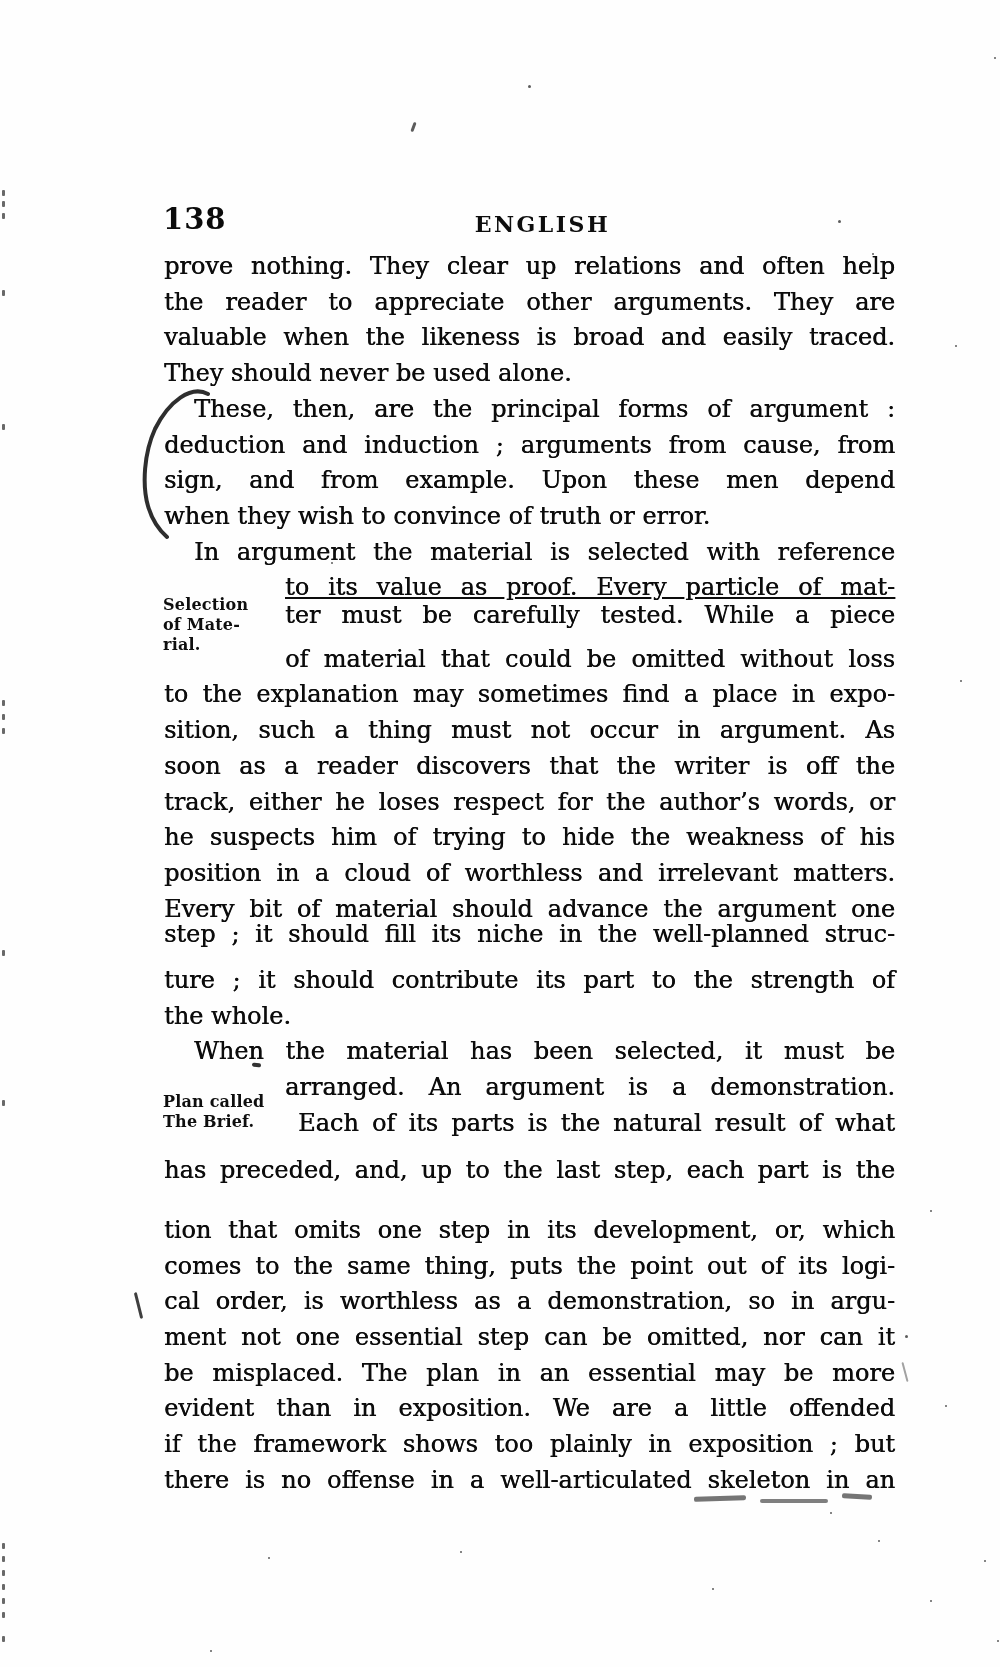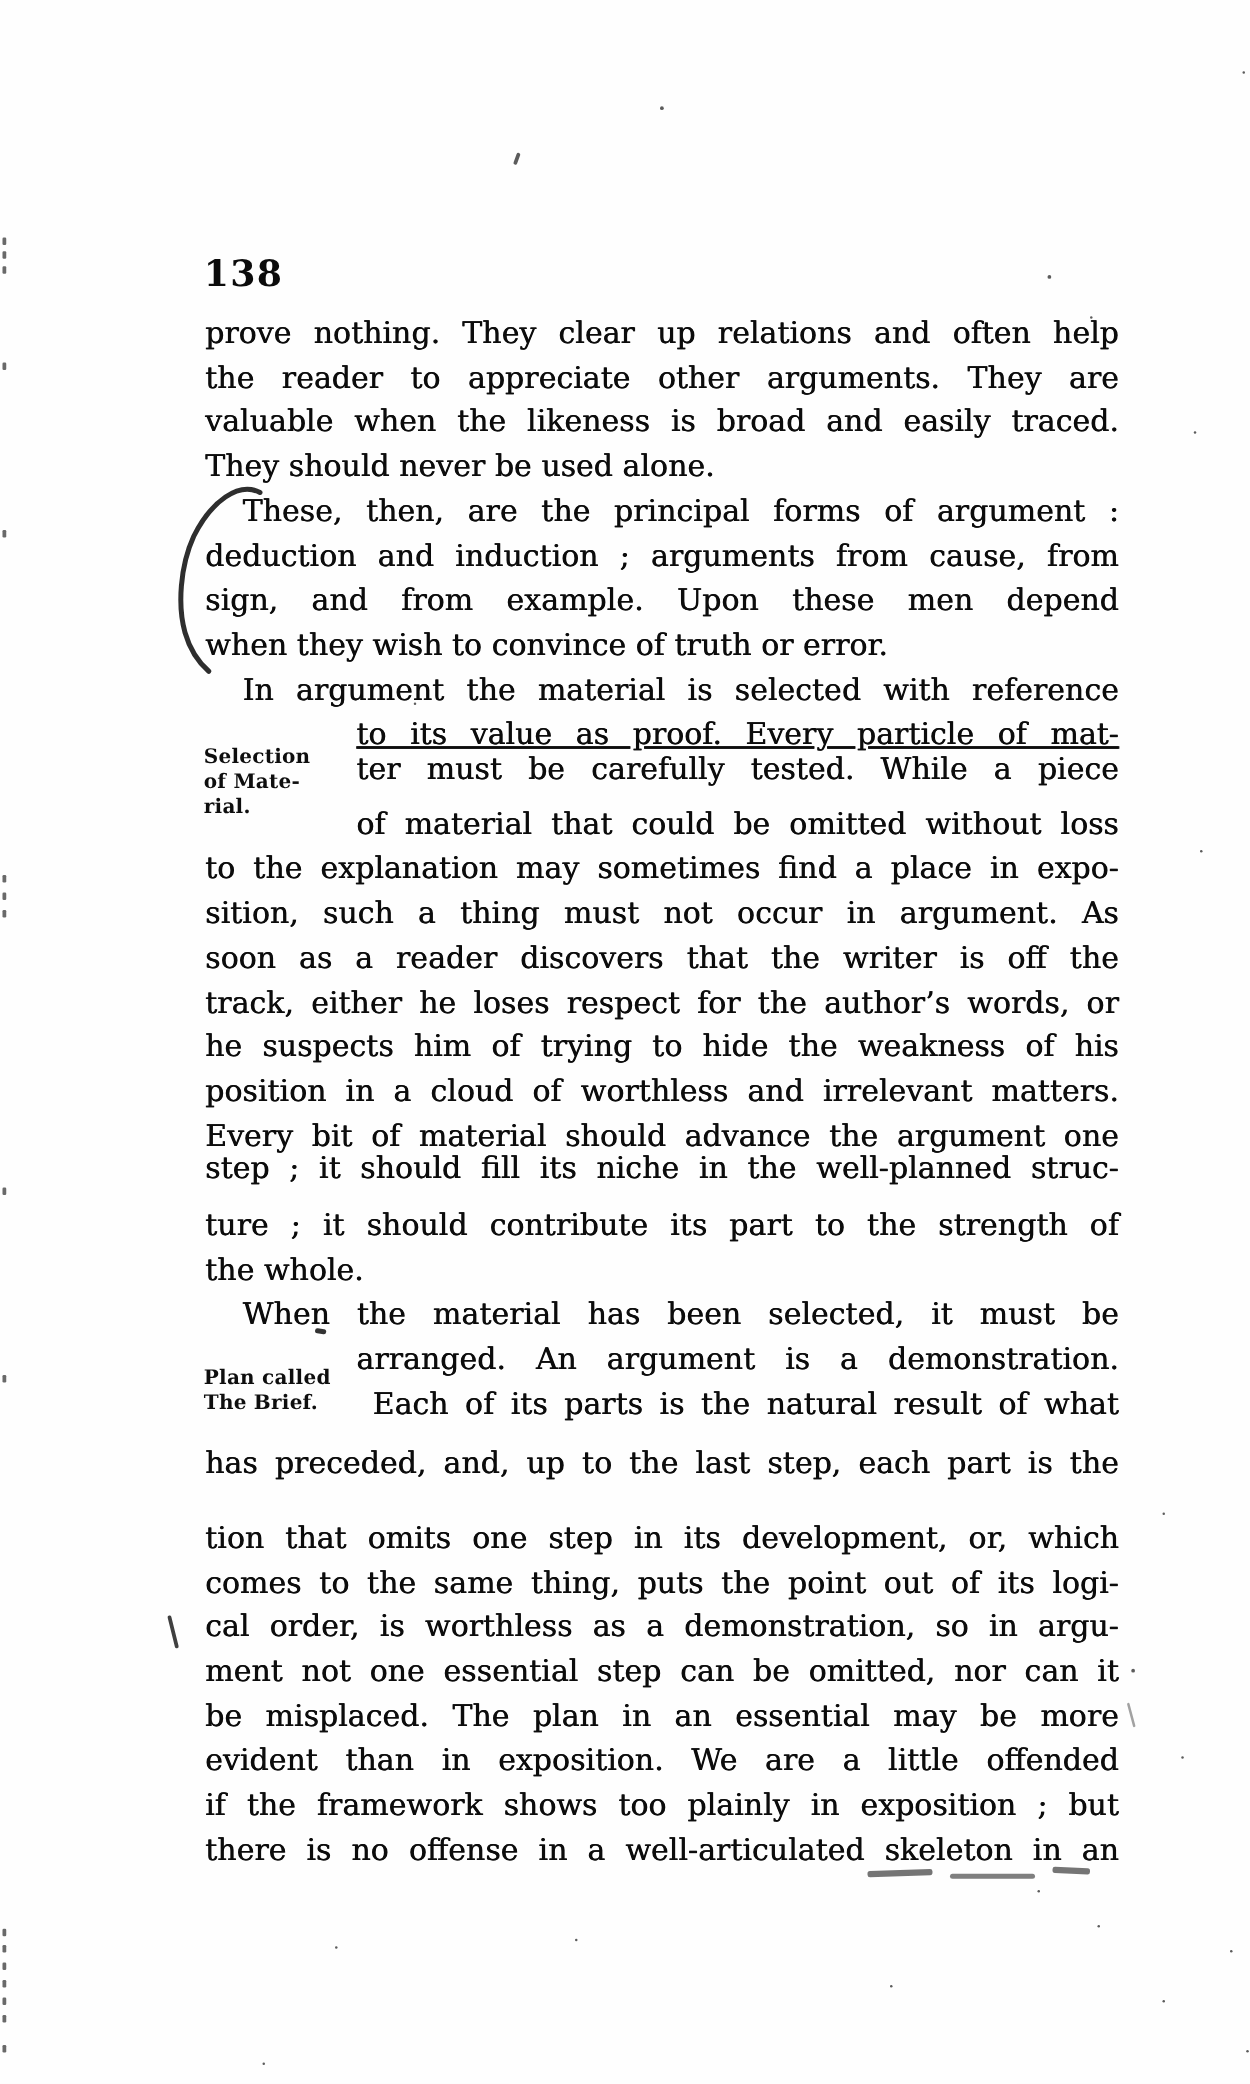--- a/index.html
+++ b/index.html
@@ -26,20 +26,21 @@
   .speck{position:absolute;background:#262626;border-radius:50%;}
   .edge{position:absolute;left:2px;width:3px;height:6px;background:#2a2a2a;border-radius:1px;}
   svg.pencil{position:absolute;left:139px;top:385px;}
 </style>
 </head>
 <body>
 
 <div class="page">
 
   <div class="pagenum">138</div>
+  <div class="running-header">ENGLISH</div>
 
   <div id="lines">
       <div class="line  just" style="top: 248px;">prove nothing.  They clear up relations and often help</div>
       <div class="line  just" style="top: 283.7px;">the reader to appreciate other arguments.  They are</div>
       <div class="line  just" style="top: 319.4px;">valuable when the likeness is broad and easily traced.</div>
       <div class="line  lastln" style="top: 355.1px;">They should never be used alone.</div>
       <div class="line para just" style="top: 390.8px;">These, then, are the principal forms of argument :</div>
       <div class="line  just" style="top: 426.5px;">deduction and induction ; arguments from cause, from</div>
       <div class="line  just" style="top: 462.2px;">sign, and from example.  Upon these men depend</div>
       <div class="line  lastln" style="top: 497.9px;">when they wish to convince of truth or error.</div>

